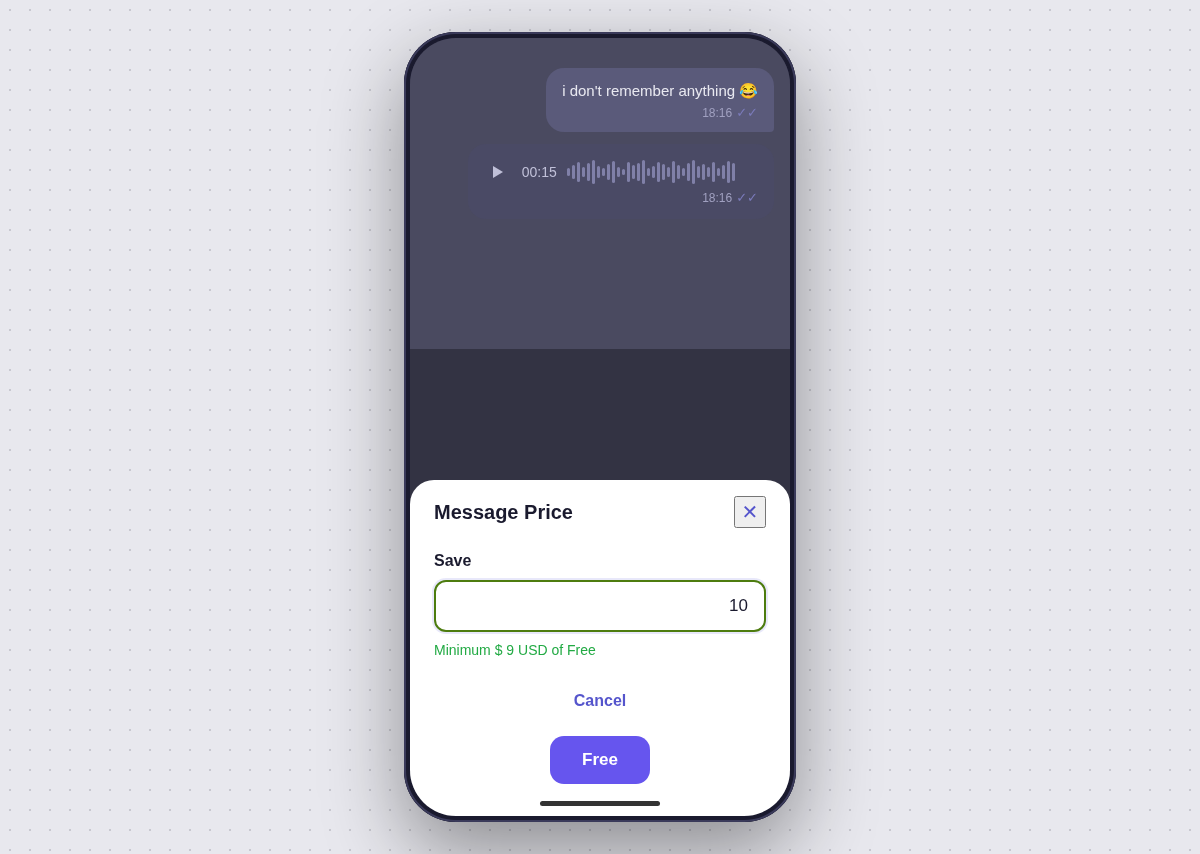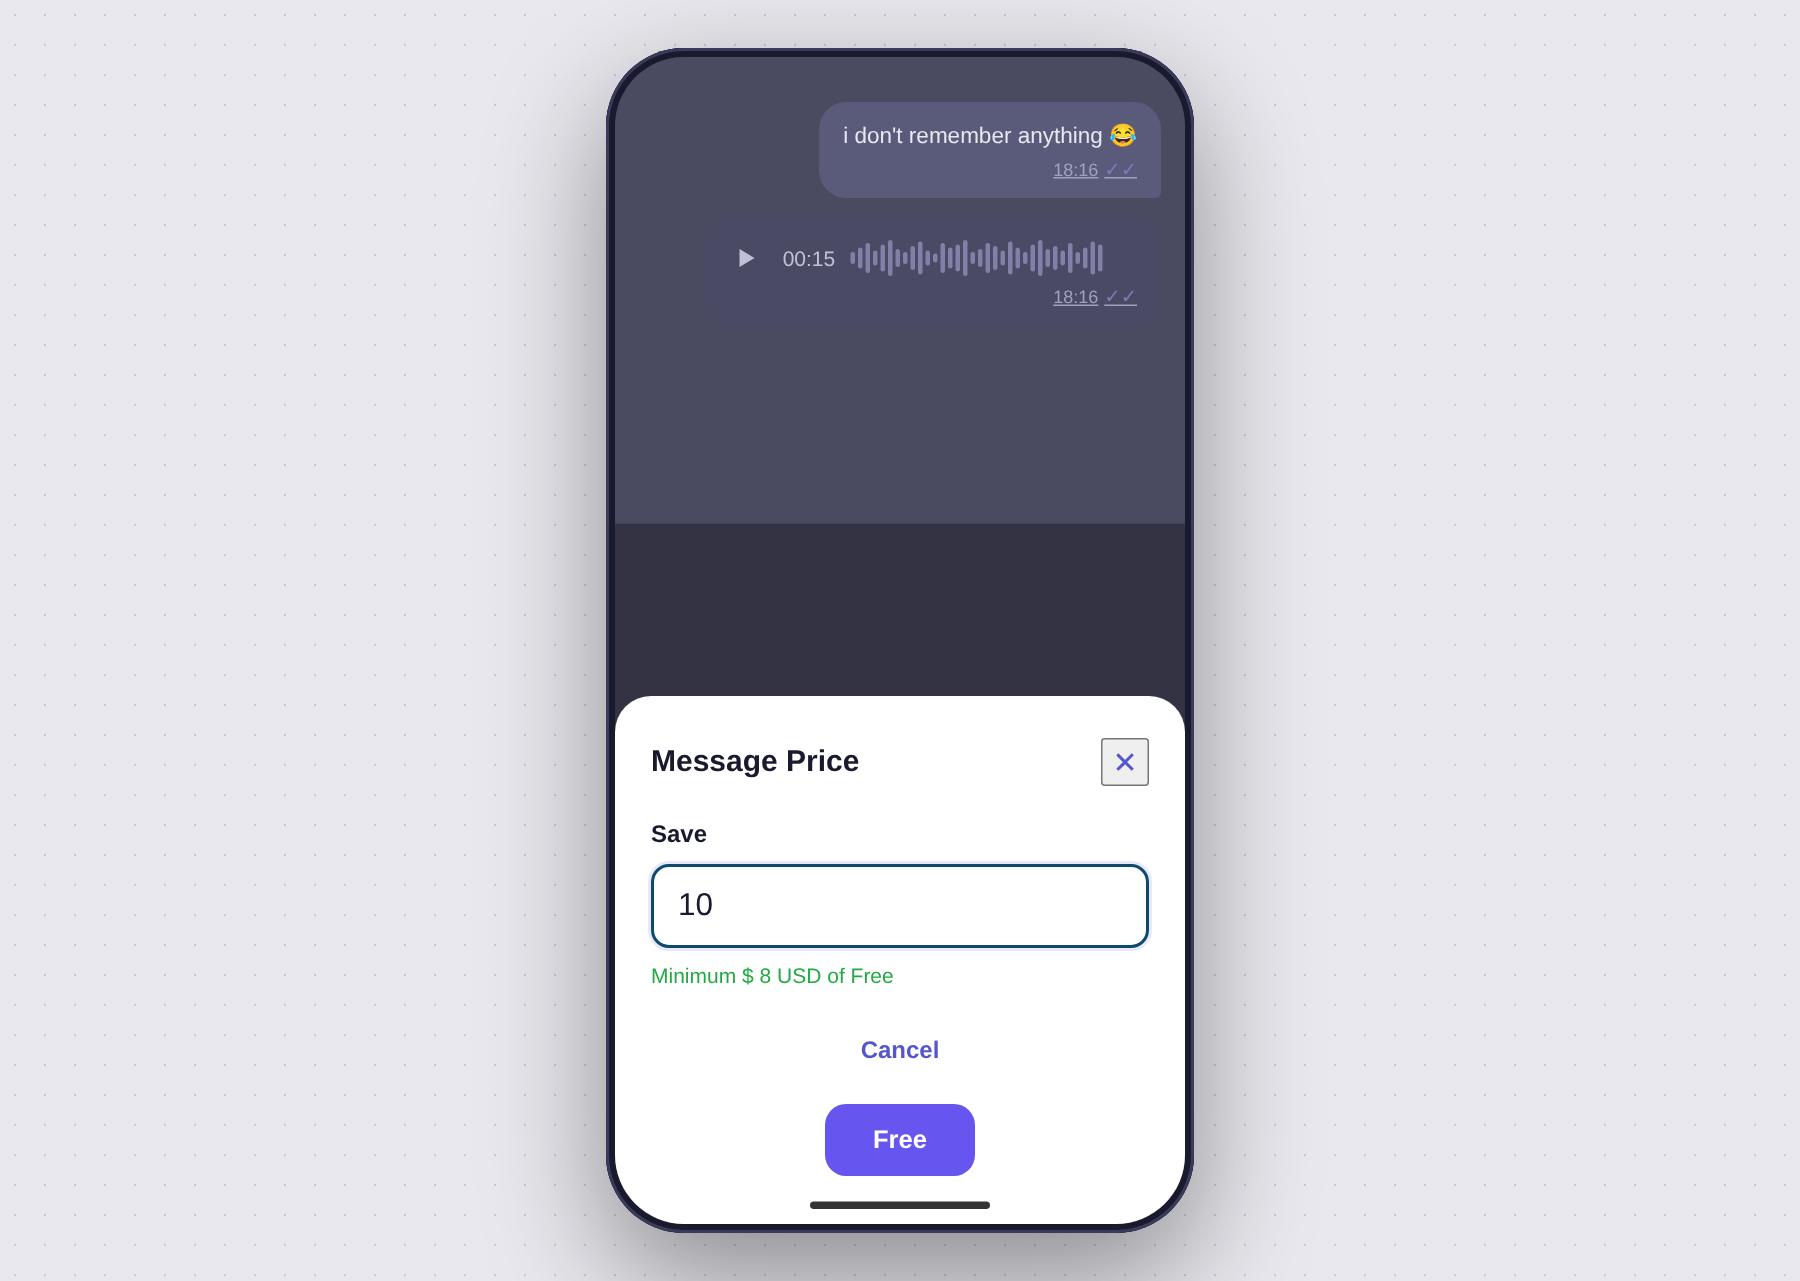--- a/index.html
+++ b/index.html
@@ -76,21 +76,20 @@
 
     .bubble-time {
       color: #a0a0c0;
       font-size: 12px;
       text-align: center;
       margin-top: 4px;
       display: flex;
       align-items: center;
       justify-content: flex-end;
       gap: 4px;
-      text-decoration: underline;
     }
 
     .check-icon {
       color: #7b7bbb;
       font-size: 13px;
     }
 
     .voice-bubble {
       background: #4a4a65;
       border-radius: 18px;
@@ -150,21 +149,21 @@
       top: 40%;
       background: rgba(0,0,0,0.3);
       display: flex;
       align-items: flex-end;
     }
 
     .modal-sheet {
       background: #ffffff;
       border-radius: 24px 24px 0 0;
       width: 100%;
-      padding: 28px 24px 32px;
+      padding: 16px 24px 32px;
     }
 
     .modal-header {
       display: flex;
       align-items: center;
       justify-content: space-between;
       margin-bottom: 24px;
     }
 
     .modal-title {
@@ -187,28 +186,29 @@
 
     .price-label {
       font-size: 16px;
       font-weight: 600;
       color: #1a1a2e;
       margin-bottom: 10px;
     }
 
     .price-input {
       width: 100%;
-      border: 2px solid #0c4a6e;
+      border: 2px solid #4d7c0f;
       border-radius: 12px;
       padding: 14px 16px;
-      font-size: 21px;
+      font-size: 17px;
       color: #1a1a2e;
       outline: none;
       background: #fff;
       box-shadow: 0 0 0 2px rgba(100,100,220,0.15);
+      text-align: right;
     }
 
     .hint-text {
       color: #22aa44;
       font-size: 14px;
       margin-top: 10px;
       margin-bottom: 24px;
     }
 
     .modal-actions {
@@ -330,21 +330,21 @@
 
           <div class="modal-header">
             <span class="modal-title">Message Price</span>
             <button class="close-btn">✕</button>
           </div>
 
           <div class="price-label">Save</div>
 
           <input class="price-input" type="text" value="10" style="">
 
-          <div class="hint-text">Minimum $ 8 USD of Free</div>
+          <div class="hint-text">Minimum $ 9 USD of Free</div>
 
           <div class="modal-actions">
             <button class="cancel-btn">Cancel</button>
             <button class="save-btn">Free</button>
           </div>
 
         </div>
       </div>
 
       <div class="home-indicator"></div>

